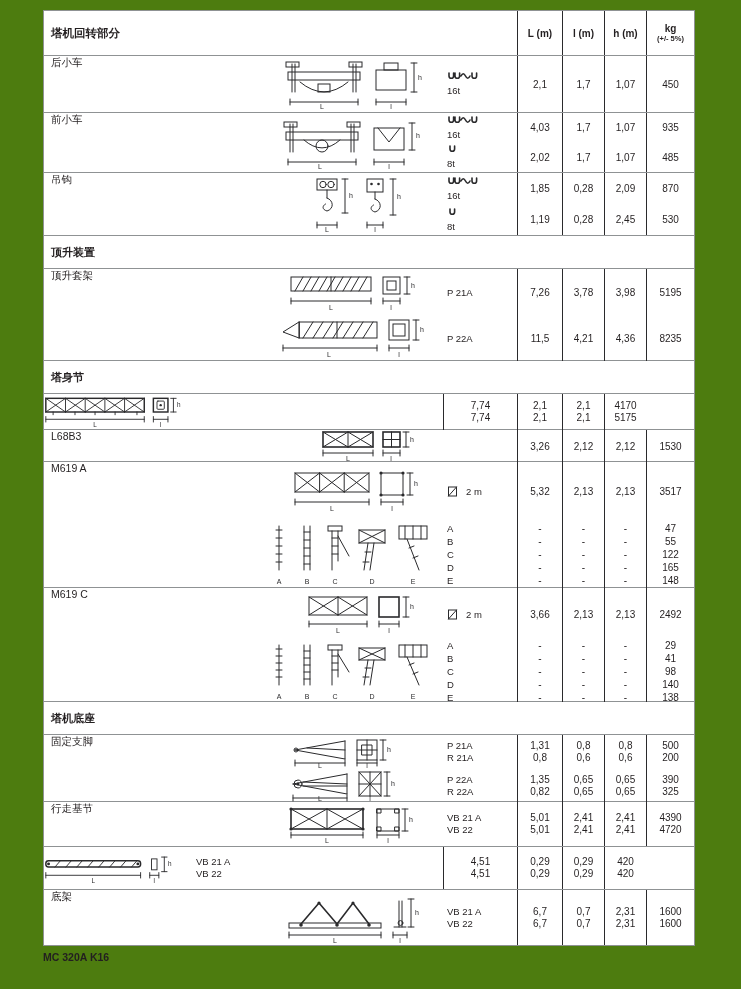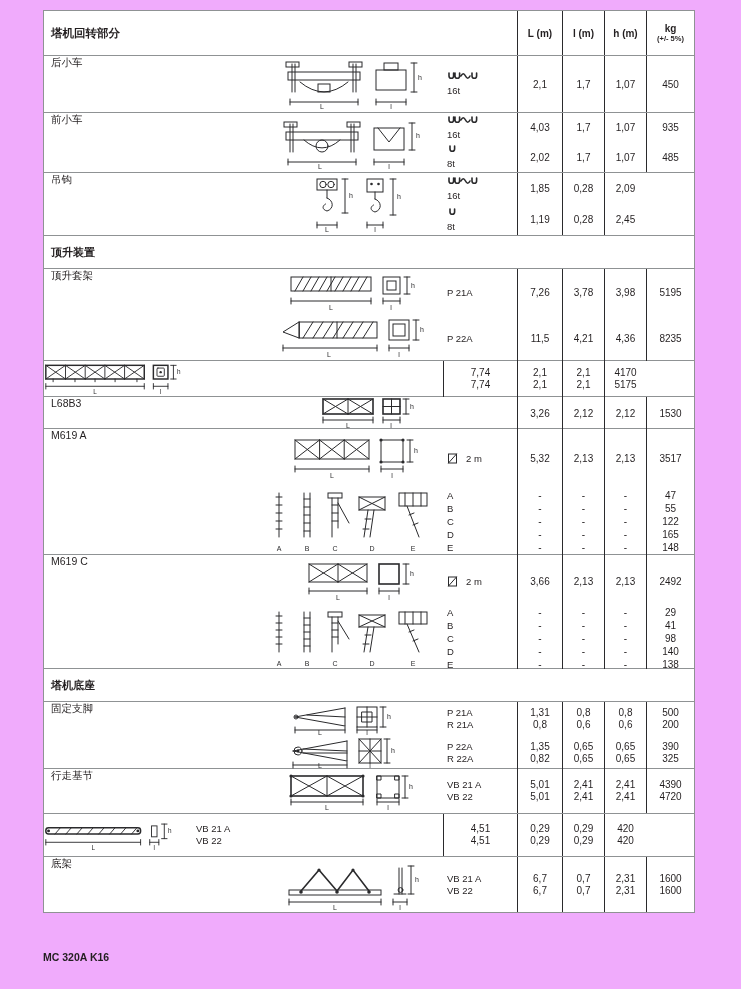--- a/index.html
+++ b/index.html
@@ -1,16 +1,16 @@
 <!DOCTYPE html>
 <html><head>
 <meta charset="utf-8">
 <style>
   html,body{margin:0;padding:0;background:#ffffff;}
-  .page{position:relative;width:741px;height:989px;background:#f0abfc;overflow:hidden;
+  .page{position:relative;width:741px;height:989px;background:#4d7c0f;overflow:hidden;
         font-family:"Liberation Sans","DejaVu Sans",sans-serif;color:#231f20;}
   .ctable{position:absolute;left:43px;top:10px;width:652px;box-sizing:border-box;
           border:1.5px solid #8f9294;background:#fff;}
   .row{display:grid;grid-template-columns:148px 1fr 74px 45px 42px 42px 48px;
        box-sizing:border-box;border-bottom:1.5px solid #8f9294;}
   .row:last-child{border-bottom:none;}
   .sec{display:flex;align-items:center;height:33px;box-sizing:border-box;
        padding-left:7px;font-weight:bold;font-size:11px;border-bottom:1.5px solid #8f9294;text-align:right;}
   .lbl{grid-column:1;display:flex;flex-direction:column;
        padding-left:7px;font-size:10.5px;line-height:12px;}
@@ -199,20 +199,24 @@
           <span>1,19</span>
         </div>
     <div class="num sp">
           <span>0,28</span>
           <span>0,28</span>
         </div>
     <div class="num sp">
           <span>2,09</span>
           <span>2,45</span>
         </div>
+    <div class="num sp">
+          <span>870</span>
+          <span>530</span>
+        </div>
   </div>
 
   <div class="sec">顶升装置</div>
 
   <div class="row" style="height:92px;grid-template-rows:46px 46px">
     <div class="lbl span">
           <span>顶升套架</span>
         </div>
     <div class="diag">
       <svg width="150" height="42" viewBox="0 0 150 42">
@@ -268,20 +272,21 @@
           <span>4,21</span>
         </div>
     <div class="num">
           <span>4,36</span>
         </div>
     <div class="num">
           <span>8235</span>
         </div>
   </div>
 
+  <div class="sec">塔身节</div>
 
   <div class="row" style="height:36px">
     <div class="diag">
       <svg width="158" height="36" viewBox="0 0 158 36">
         <rect class="s2" x="2" y="3" width="108" height="15"></rect>
         <path class="s" d="M2,3L23.6,18 M23.6,3L2,18 M23.6,3L45.2,18 M45.2,3L23.6,18 M45.2,3L66.8,18 M66.8,3L45.2,18 M66.8,3L88.4,18 M88.4,3L66.8,18 M88.4,3L110,18 M110,3L88.4,18 M23.6,3v15 M45.2,3v15 M66.8,3v15 M88.4,3v15"></path>
         <path class="s" d="M10,18v3 M34,18v3 M56,18v3 M78,18v3 M102,18v3"></path>
         <path class="s" d="M2,26h108 M2,23v6 M110,23v6"></path>
         <text x="56" y="34" text-anchor="middle">L</text>
         <rect class="s2" x="120" y="3" width="16" height="15"></rect>

